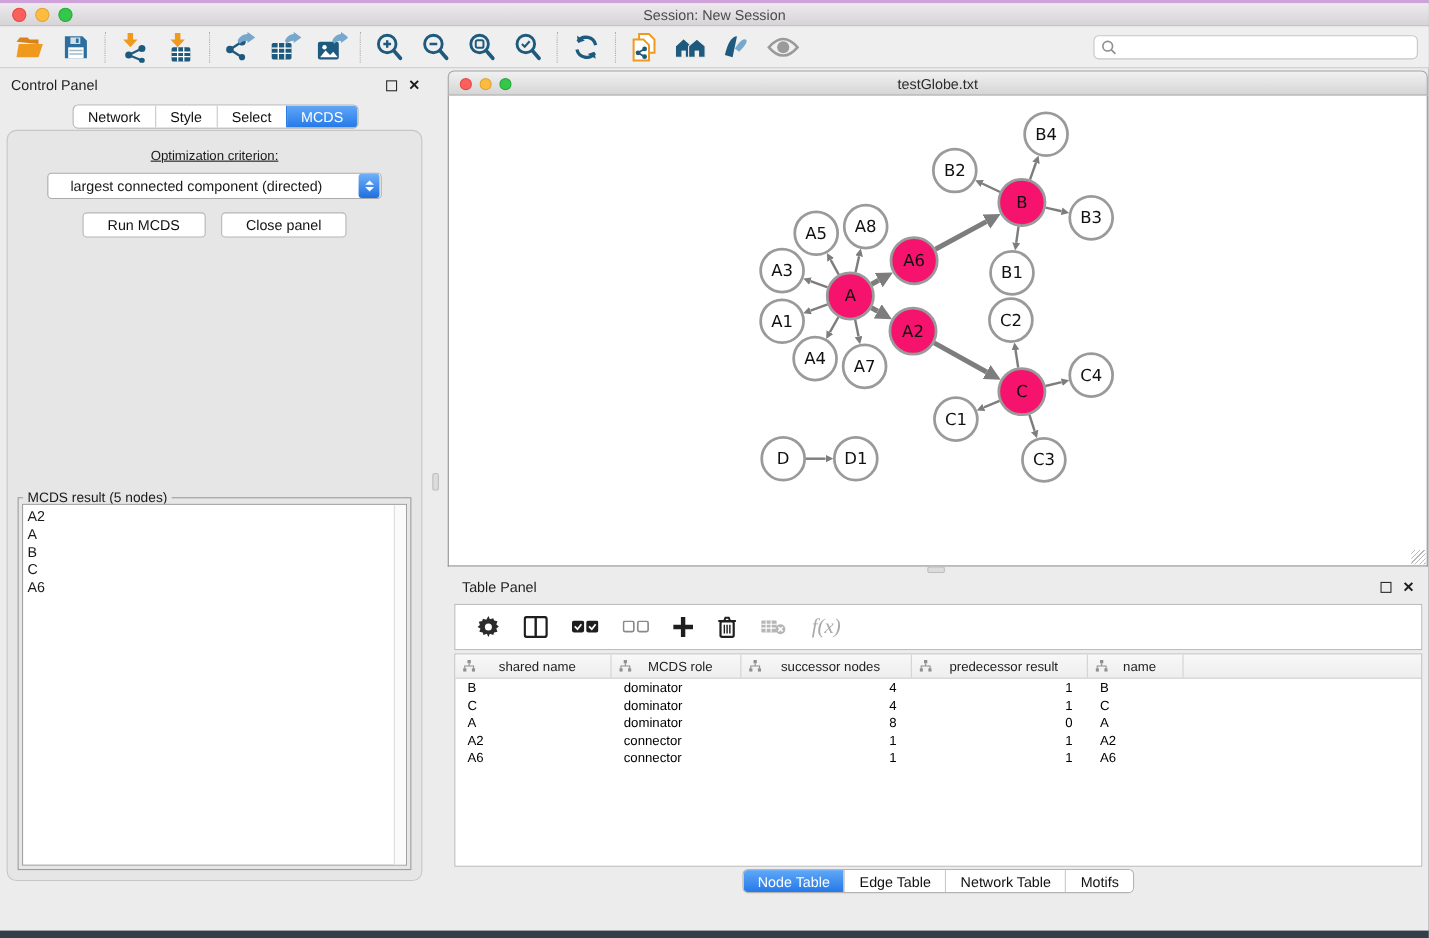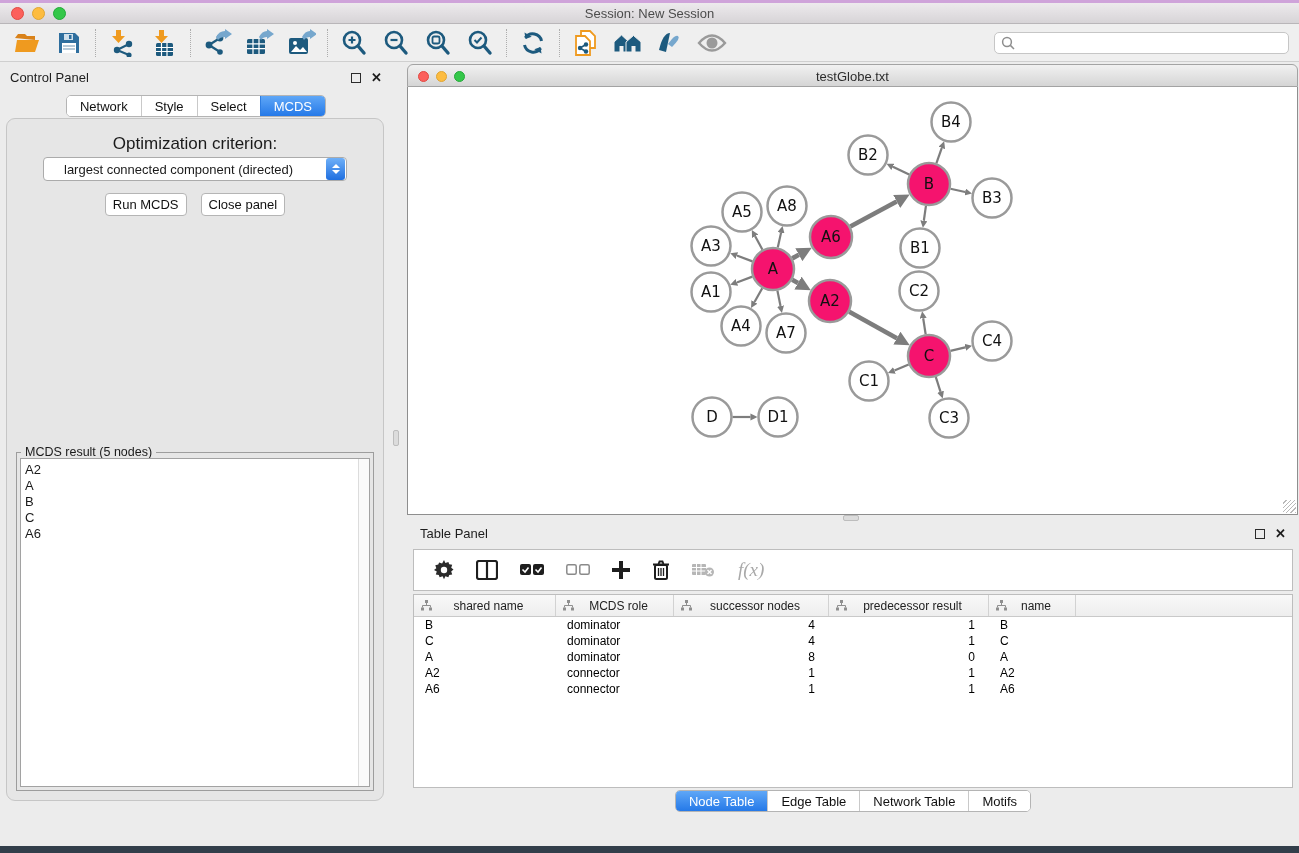--- a/index.html
+++ b/index.html
@@ -35,31 +35,31 @@
   
   .control-panel { position:absolute; left:0; top:62px; width:392px; bottom:35px; }
   .cp-titlerow { position:absolute; top:8px; left:10px; right:10px; display:flex; justify-content:space-between; align-items:center;gap:20px; }
   .cp-tabs { position:absolute; top:33px; left:0; right:0; display:flex; justify-content:center; }
   .seg-group { display:flex; border:1px solid #b4b4b4; border-radius:5px; background:#fff; overflow:hidden; height:22px; }
   .seg { padding:0 13px; font-size:13px; line-height:22px; color:#111; border-left:1px solid #c9c9c9; background:#fff; cursor:default; }
   .seg:first-child { border-left:none; }
   .seg.active { background:linear-gradient(#5fa7f7,#2579e8); color:#fff; border-left-color:#2d7de2; }
   .cp-body { position:absolute; left:6px; right:8px; top:56px; bottom:17px; background:#e6e6e6;
     border:1px solid #c6c6c6; border-radius:9px; }
-  .opt-label { position:absolute; top:15px; left:0; right:0; text-align:center; font-size:17px; }
+  .opt-label { position:absolute; top:15px; left:0; right:0; text-align:center; font-size:12px;text-decoration:underline; }
   .cp-select { position:absolute; top:38px; left:36px; right:36px; height:24px; background:#fff;
     border:1px solid #ababab; border-radius:4px; display:flex; align-items:center;padding-left:12px; }
   .cp-select .val { flex:1; font-size:13px; padding-left:8px; }
   .stepper { width:19px; height:22px; margin-right:1px; border-radius:3px;
     background:linear-gradient(#6fb0f8,#1f6fe0); display:flex; flex-direction:column; align-items:center; justify-content:center; gap:2px; }
   .stepper .up, .stepper .dn { width:0; height:0; border-left:4px solid transparent; border-right:4px solid transparent; }
   .stepper .up { border-bottom:4.5px solid #fff; }
   .stepper .dn { border-top:4.5px solid #fff; }
   .cp-buttons { position:absolute; top:74px; left:0; right:0; display:flex; justify-content:center; gap:14px; }
-  .btn { background:#fff; border:1px solid #b5b5b5; border-radius:4px; height:23px; padding:0 7px;
+  .btn { background:#fff; border:1px solid #b5b5b5; border-radius:4px; height:23px; padding:0 22px;
     font-size:13px; line-height:21px; color:#111; }
   .groupbox { position:absolute; left:9px; right:9px; top:333px; bottom:9px; border:1px solid #9d9d9d; }
   .gb-title { position:absolute; top:-8px; left:4px; background:#e6e6e6; padding:0 4px; font-size:12.5px; }
   .listbox { position:absolute; left:3px; right:3px; top:5px; bottom:3px; background:#fff; border:1px solid #a2a2a2; overflow:hidden; }
   .listbox .items { padding:3px 0 0 4px; font-size:13px; line-height:16px; }
   .list-scroll { position:absolute; right:0; top:0; bottom:0; width:11px; background:#fafafa; border-left:1px solid #dcdcdc; }
   
   .net-window { position:absolute; left:407px; top:64px; width:891px; height:451px; }
   .net-titlebar { position:absolute; top:0; left:0; right:0; height:23px;
     background:linear-gradient(#f1f1f1,#d5d5d5); border:1px solid #a3a3a3; border-radius:6px 6px 0 0;padding-left:40px; }

